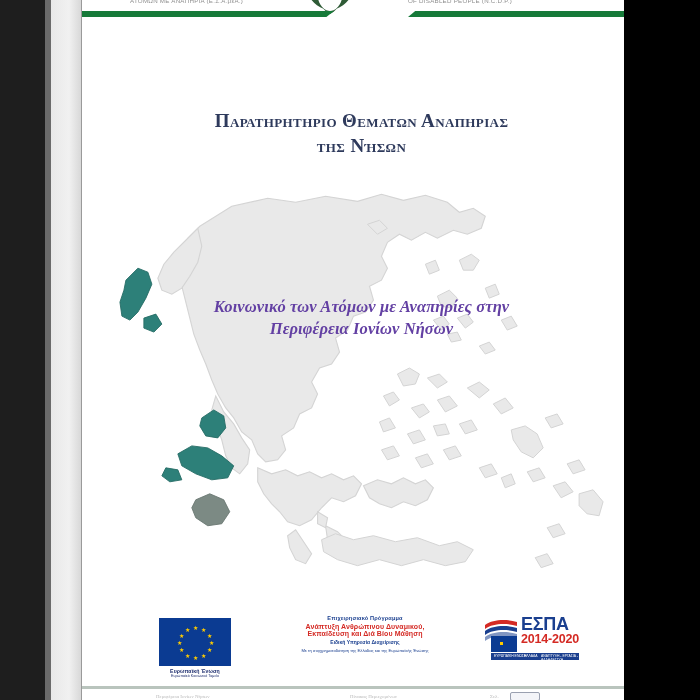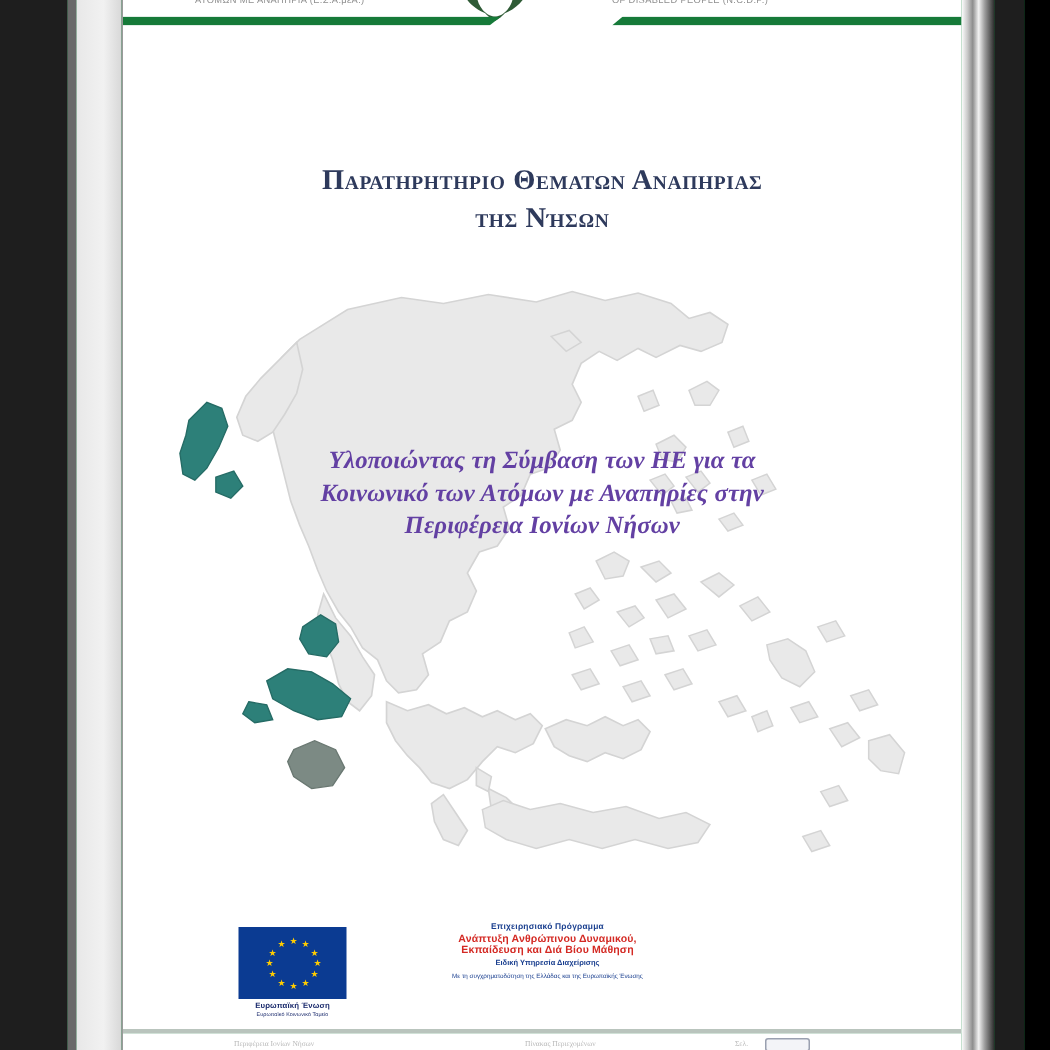--- a/index.html
+++ b/index.html
@@ -1,22 +1,22 @@
 <!DOCTYPE html>
 <html><head>
 <meta charset="utf-8">
 <style>
   * { margin:0; padding:0; box-sizing:border-box; }
   html,body { width:700px; height:700px; overflow:hidden; background:#000; }
   body { font-family:"Liberation Serif", serif; }
 
   
   #viewer {
-    position:relative; width:700px; height:700px;
-    background:#15803d; overflow:hidden;
+    position:relative; width:624px; height:700px;
+    background:#1d4ed8; overflow:hidden;
   }
   .gutter-left  { position:absolute; left:0;   top:0; width:45px;  height:700px; background:#1e1e1e; }
   .gutter-left2 { position:absolute; left:45px;top:0; width:6px;   height:700px; background:#6a6a6a; }
   .gutter-left3 { position:absolute; left:51px;top:0; width:30px;  height:700px;
                   background:linear-gradient(to right,#e8e8e8,#f1f1f1 60%,#d8d8d8); }
   .page-edge-l  { position:absolute; left:81px;top:0; width:1px;   height:700px; background:#9a9a9a; }
 
   .scroll-zone  { position:absolute; left:641px; top:0; width:22px; height:700px;
                   background:linear-gradient(to right,#ffffff 0%,#c9c9c9 18%,#8d8d8d 34%,#f2f2f2 52%,#9e9e9e 70%,#2a2a2a 100%); }
   .gutter-right { position:absolute; left:663px; top:0; width:20px; height:700px; background:#1e1e1e; }
@@ -225,21 +225,20 @@
                    L114,306 L100,298 Z"></path>
           <path d="M84,300 L96,302 L100,312 L88,314 L80,308 Z"></path>
         </g>
         <g fill="#7c8a84" stroke="#6a7872" stroke-width="0.9">
           <path d="M114,332 L128,326 L142,332 L148,344 L140,356 L126,358 L114,350 L110,340 Z"></path>
         </g>
       </svg>
     </div>
 
     <div class="subtitle-block">
-      <div class="sub-line">Υλοποιώντας τη Σύμβαση των ΗΕ για τα</div>
       <div class="sub-line">Κοινωνικό των Ατόμων με Αναπηρίες στην</div>
       <div class="sub-line">Περιφέρεια Ιονίων Νήσων</div>
     </div>
 
     <div id="footer">
 
       <div class="eu-logo">
         <div class="eu-flag">
           <span class="eu-star" style="left:34px;  top:8px;">★</span>
           <span class="eu-star" style="left:42px;  top:10px;">★</span>
@@ -261,20 +260,37 @@
       </div>
 
       <div class="op-block">
         <div class="op-1">Επιχειρησιακό Πρόγραμμα</div>
         <div class="op-2">Ανάπτυξη Ανθρώπινου Δυναμικού,</div>
         <div class="op-3">Εκπαίδευση και Διά Βίου Μάθηση</div>
         <div class="op-4">Ειδική Υπηρεσία Διαχείρισης</div>
         <div class="op-5">Με τη συγχρηματοδότηση της Ελλάδας και της Ευρωπαϊκής Ένωσης</div>
       </div>
 
+      <div class="espa-logo">
+        <svg class="espa-swoosh" viewBox="0 0 36 28">
+          <path d="M2,8 C10,2 24,2 34,5 L34,9 C24,6 10,6 2,12 Z" fill="#d42a24"></path>
+          <path d="M2,14 C10,8 24,8 34,11 L34,15 C24,12 10,12 2,18 Z" fill="#1a3f8f"></path>
+          <path d="M2,20 C10,14 24,14 34,17 L34,21 C24,18 10,18 2,24 Z" fill="#1a3f8f" opacity=".55"></path>
+        </svg>
+        <div class="espa-eu">
+            <i></i>
+          </div>
+        <div class="espa-word">ΕΣΠΑ</div>
+        <div class="espa-years">2014-2020</div>
+        <div class="espa-tag">
+          <span style="left:3px;">ΕΥΡΩΠΑΪΚΗ ΕΝΩΣΗ</span>
+          <span style="left:33px;">ΕΛΛΑΔΑ</span>
+          <span style="left:50px;">ΑΝΑΠΤΥΞΗ - ΕΡΓΑΣΙΑ - ΑΛΛΗΛΕΓΓΥΗ</span>
+        </div>
+      </div>
     </div>
   </div>
 
   <div class="pg-gap"></div>
   <div class="pg-next">
     <div class="nx a">Περιφέρεια Ιονίων Νήσων</div>
     <div class="nx b">Πίνακας Περιεχομένων</div>
     <div class="nx c">Σελ.</div>
     <div class="btn"></div>
   </div>

